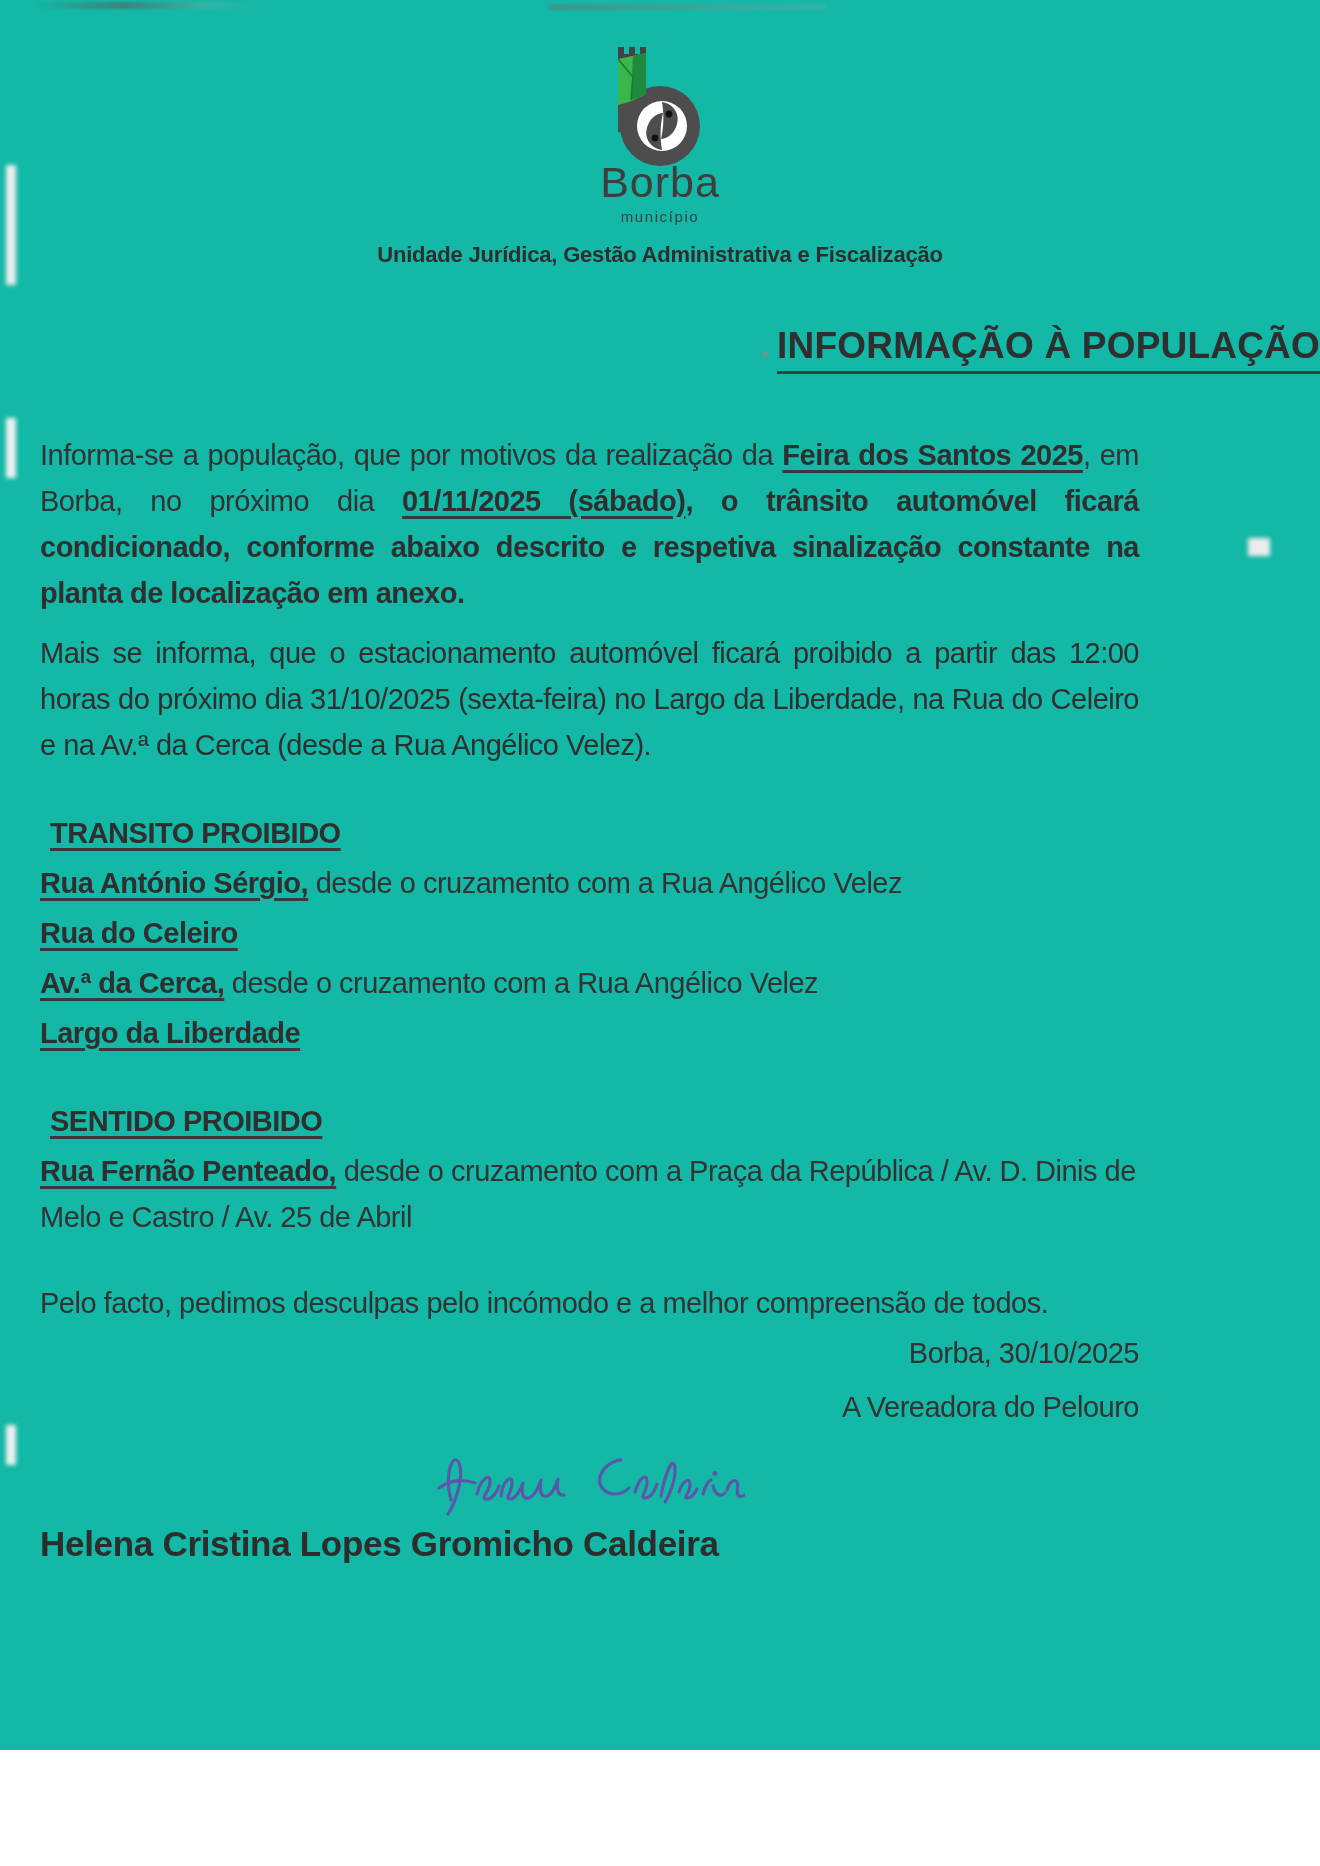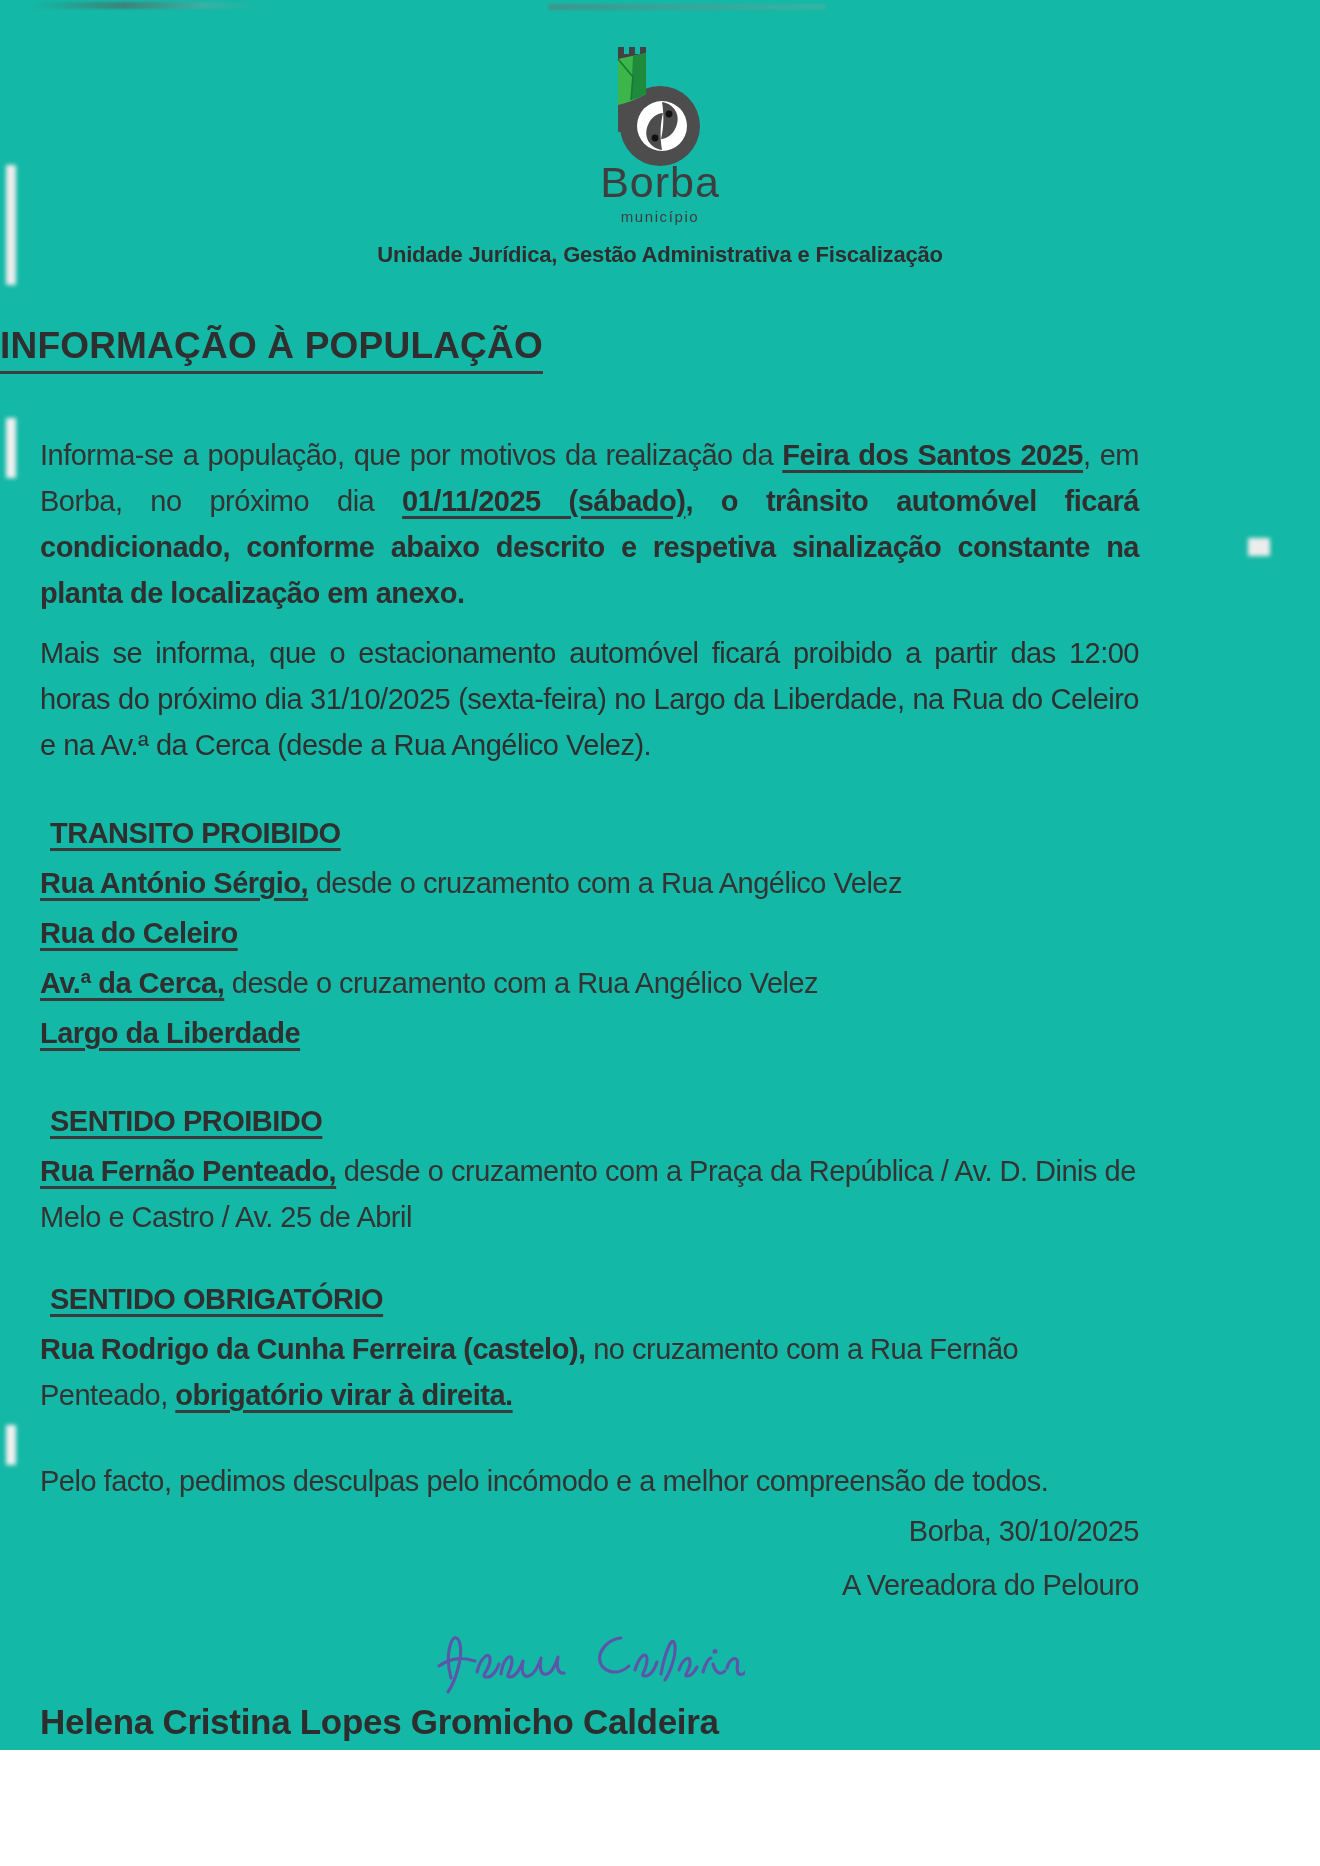--- a/index.html
+++ b/index.html
@@ -23,21 +23,21 @@
   .logo-tagline{
     font-size:15px;line-height:17px;color:#3e3e3e;letter-spacing:1.6px;margin-top:1px;
   }
   .logo-name,.logo-tagline{line-height:normal;}
 
   
   .department{
     text-align:center;font-weight:bold;font-size:22px;line-height:28px;
     color:#2e2e2e;margin-top:16px;letter-spacing:-0.2px;
   }
-  .title-wrap{text-align:left;margin-top:56px;}
+  .title-wrap{text-align:right;margin-top:56px;}
   .doc-title{
     display:inline-block;position:relative;
     font-size:37px;font-weight:bold;color:#2f2f2f;letter-spacing:0.2px;
     border-bottom:3px solid #3d3d3d;padding-bottom:4px;
   }
   .doc-title::before{ 
     content:"";position:absolute;left:-15px;bottom:14px;width:6px;height:6px;
     background:#8a8a8a;border-radius:50%;opacity:.75;
   }
 
@@ -138,24 +138,20 @@
       <p class="street-item"><span class="b u">Rua do Celeiro</span><span></span></p>
       <p class="street-item"><span class="b u">Av.ª da Cerca,</span><span> desde o cruzamento com a Rua Angélico Velez</span></p>
       <p class="street-item"><span class="b u">Largo da Liberdade</span><span></span></p>
     </div>
 
     <div class="section gap-lg">
       <div class="section-heading"><span class="u">SENTIDO PROIBIDO</span></div>
       <p class="street-item"><span class="b u">Rua Fernão Penteado,</span><span> desde o cruzamento com a Praça da República / Av. D. Dinis de Melo e Castro / Av. 25 de Abril</span></p>
     </div>
 
-    <div class="section">
-      <div class="section-heading"><span class="u">SENTIDO OBRIGATÓRIO</span></div>
-      <p class="street-item"><span class="b">Rua Rodrigo da Cunha Ferreira (castelo),</span><span> no cruzamento com a Rua Fernão Penteado, </span><span class="b u">obrigatório virar à direita.</span></p>
-    </div>
 
     <p class="apology">Pelo facto, pedimos desculpas pelo incómodo e a melhor compreensão de todos.</p>
 
     <p class="centered place-date">Borba, 30/10/2025</p>
     <p class="centered role">A Vereadora do Pelouro</p>
 
     <div class="signature-wrap">
       <svg width="310" height="82" viewBox="0 0 310 82" role="img" aria-label="Helena Caldeira">
         <g fill="none" stroke="#5c55a9" stroke-width="3.1" stroke-linecap="round" stroke-linejoin="round">
 

